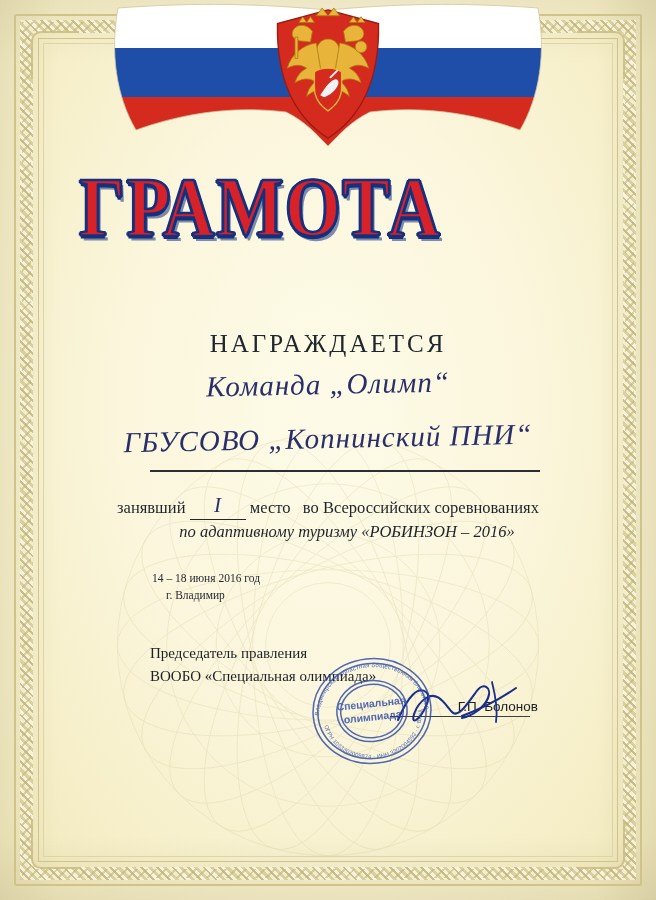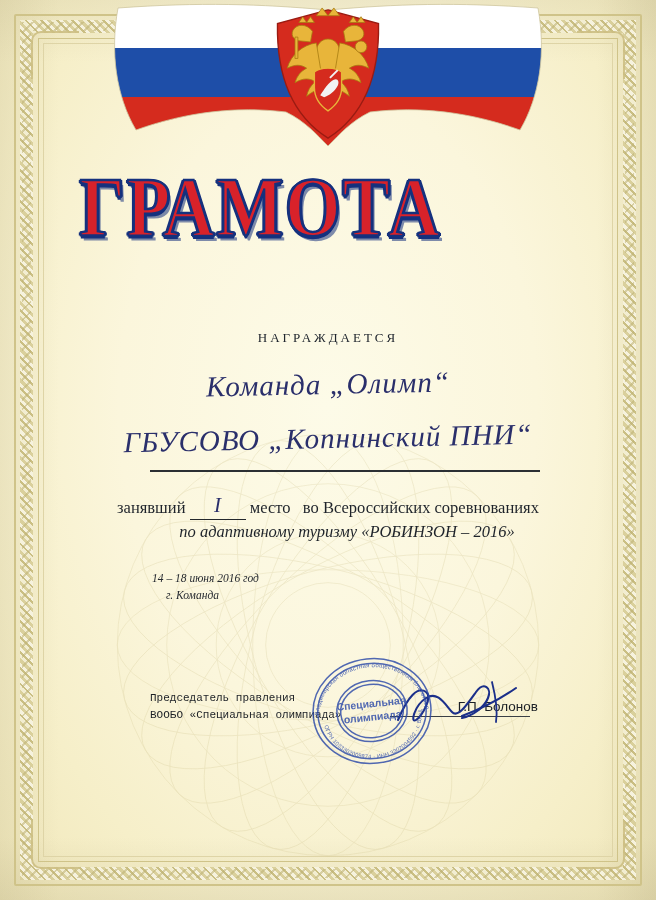--- a/index.html
+++ b/index.html
@@ -135,21 +135,21 @@
     transform: scaleY(1.18);
     transform-origin: center;
   }
 
   
   .awarded {
     position: absolute;
     top: 330px;
     width: 656px;
     text-align: center;
-    font-size: 13px;
+    font-size: 25px;
     letter-spacing: 3px;
     color: #20262e;
     font-family: "Liberation Serif", serif;
   }
 
   .hand-line {
     position: absolute;
     width: 656px;
     text-align: center;
     color: #2a2f6b;
@@ -204,36 +204,35 @@
     color: #1e232a;
     font-family: "Liberation Serif", serif;
     margin-left: 19px;
   }
 
   .date-block {
     position: absolute;
     top: 570px;
     left: 152px;
     font-size: 11.5px;
-    font-style: italic;
     color: #262a30;
     line-height: 1.45;
     font-family: "Liberation Serif", serif;
   }
   .date-block .city { padding-left: 14px; display: block; }
 
   
   .sign-block {
     position: absolute;
-    top: 690px;
+    top: 642px;
     left: 150px;
-    font-size: 11px;
+    font-size: 15px;
     color: #1c2026;
     line-height: 1.5;
-    font-family: Liberation Mono, monospace;
+    font-family: Liberation Serif, serif;
   }
   .signer-name {
     position: absolute;
     top: 699px;
     right: 118px;
     font-size: 13.5px;
     color: #1c2026;
     font-family: "Liberation Sans", sans-serif;
   }
   .sign-rule {
@@ -376,21 +375,21 @@
     </span>
     <span>место</span>
     &nbsp;
     <span>во Всероссийских соревнованиях</span>
   </div>
 
   <div class="event-line">по адаптивному туризму «РОБИНЗОН – 2016»</div>
 
   <div class="date-block">
     <span>14 – 18 июня  2016 год</span>
-    <span class="city">г. Команда</span>
+    <span class="city">г. Владимир</span>
   </div>
 
   <div class="sign-block">
     <div>Председатель правления</div>
     <div>ВООБО «Специальная олимпиада»</div>
   </div>
   <div class="signer-name">Г.П. Болонов</div>
   <div class="sign-rule"></div>
 
   <svg class="signature-mark" viewBox="0 0 150 56">

